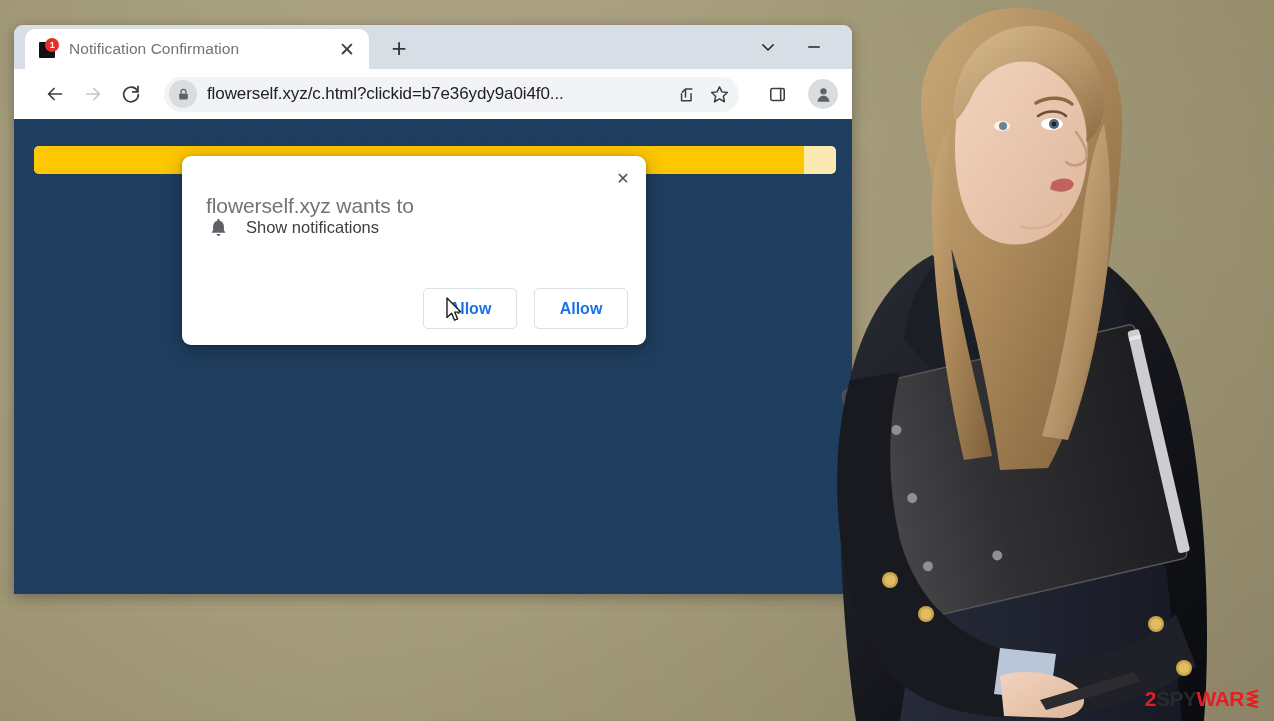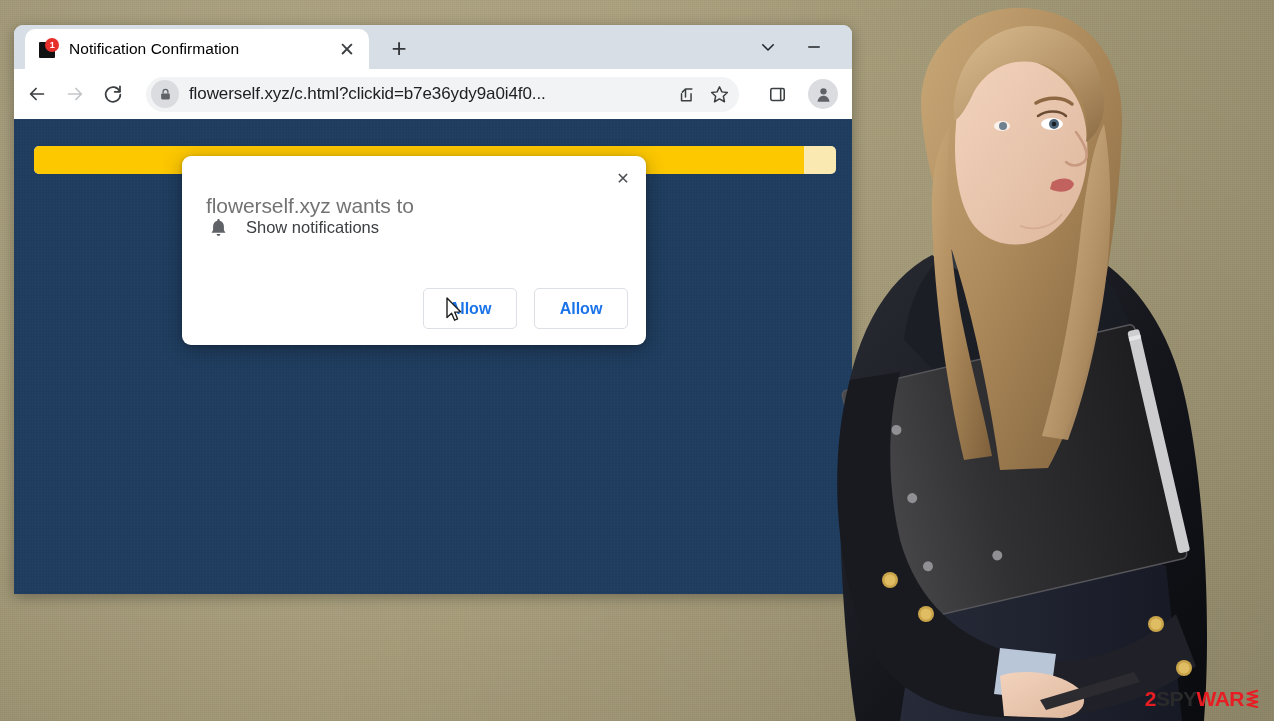--- a/index.html
+++ b/index.html
@@ -88,21 +88,21 @@
     font-size: 9px;
     font-weight: bold;
     line-height: 14px;
     text-align: center;
     letter-spacing: -0.3px;
   }
 
   #tab-title {
     flex: 1 1 auto;
     font-size: 15.5px;
-    color: #000000;
+    color: #737373;
     white-space: nowrap;
     overflow: hidden;
     text-overflow: ellipsis;
     letter-spacing: 0.05px;
   }
 
   #tab-close {
     flex: 0 0 auto;
     width: 24px; height: 24px;
     display: flex; align-items: center; justify-content: center;
@@ -140,21 +140,21 @@
     color: #222529;
     cursor: pointer;
   }
 
   
   #toolbar {
     height: 50px;
     background: #ffffff;
     display: flex;
     align-items: center;
-    padding: 0 14px 0 6px;
+    padding: 0 14px 0 24px;
     gap: 4px;
   }
   .navbtn {
     width: 34px; height: 34px;
     display: flex; align-items: center; justify-content: center;
     border-radius: 50%;
     cursor: pointer;
     flex: 0 0 auto;
   }
 

